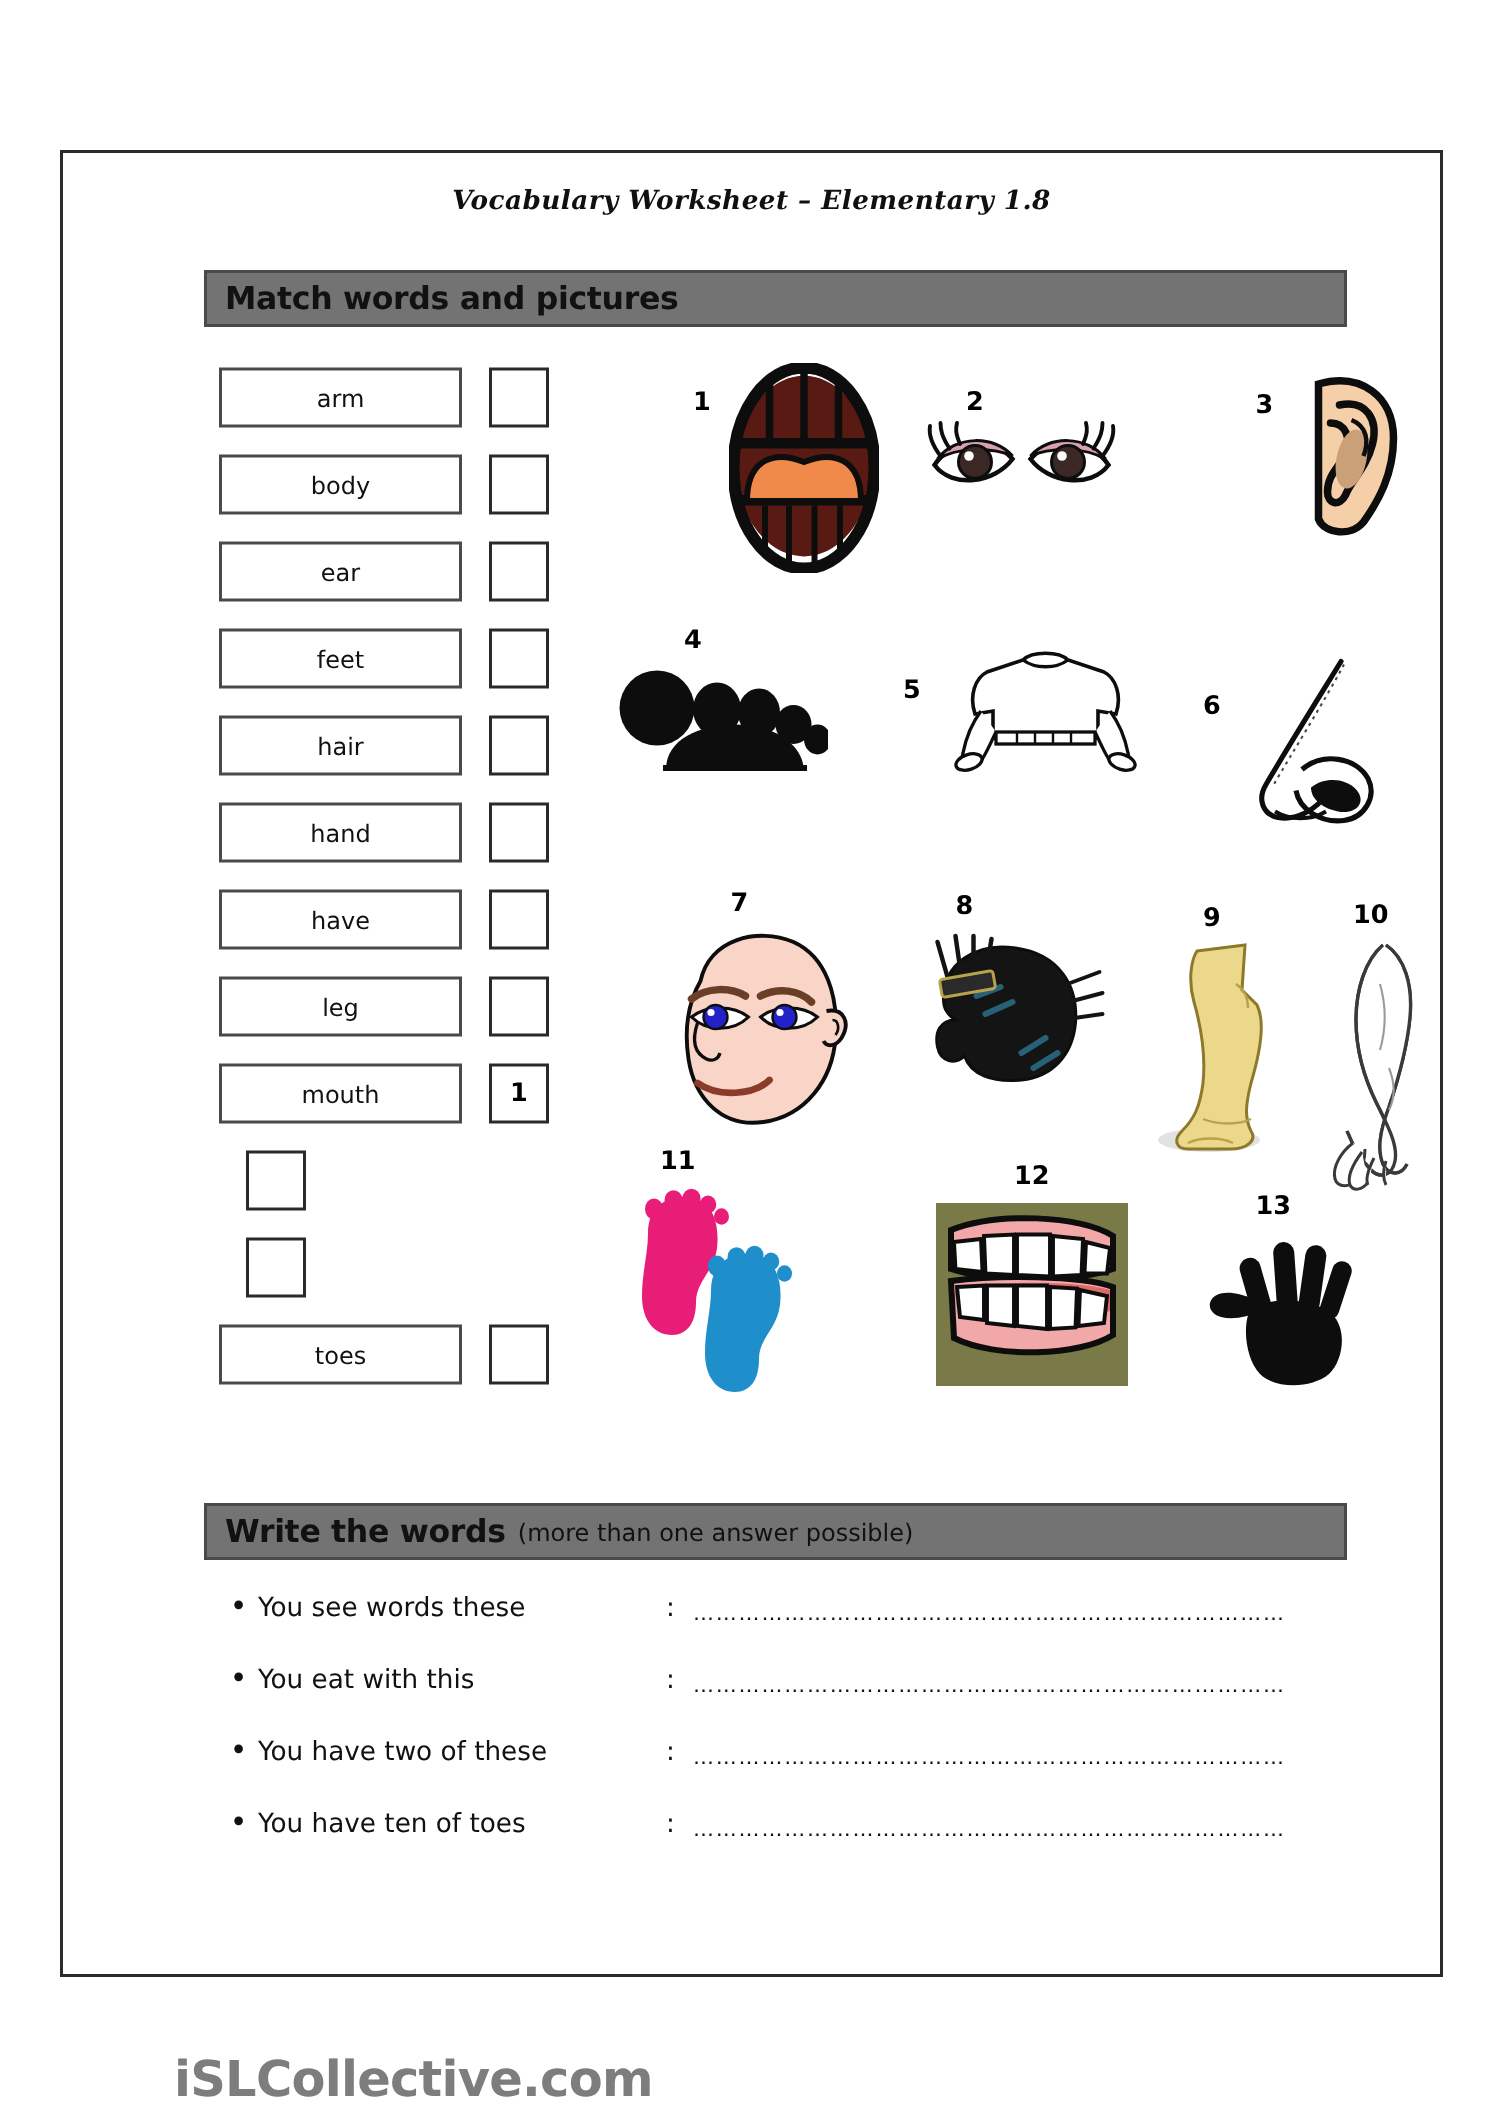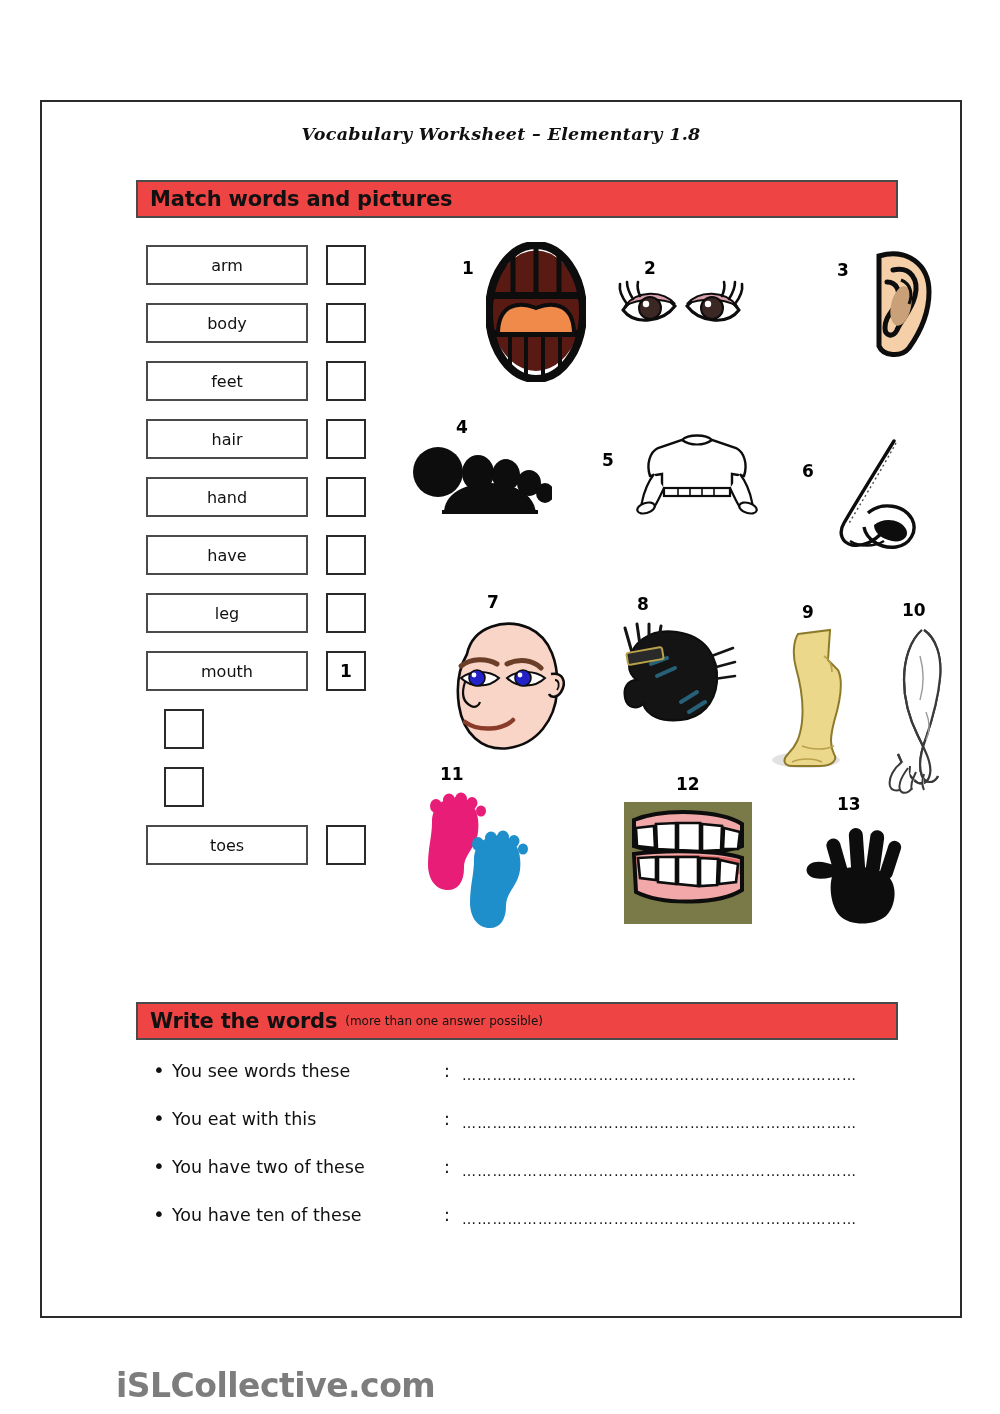--- a/index.html
+++ b/index.html
@@ -38,36 +38,36 @@
     font-weight: bold;
     font-size: 17.5px;
     letter-spacing: 0.3px;
     color: #101010;
   }
 
   
   .section-bar {
     position: absolute;
     border: 2px solid #4a4a4a;
-    background: #ef4444;
+    background: #737373;
     box-sizing: border-box;
     display: flex;
     align-items: center;
     padding-left: 12px;
   }
   .section-bar .big {
     font-family: "DejaVu Sans", sans-serif;
     font-weight: bold;
     font-size: 21px;
     color: #111;
     letter-spacing: -0.2px;
   }
   .section-bar .small {
     font-family: "DejaVu Sans", sans-serif;
-    font-size: 12px;
+    font-size: 16px;
     color: #111;
     margin-left: 8px;
   }
 
   #bar-match { left: 94px; top: 78px; width: 762px; height: 38px; }
   #bar-write { left: 94px; top: 900px; width: 762px; height: 38px; }
 
   
   #wordlist {
     position: absolute;
@@ -198,20 +198,24 @@
   </div>
 
   <div id="wordlist">
 
     <div class="word-row">
       <div class="word-box">arm</div>
       <div class="answer-box"></div>
     </div>
     <div class="word-row">
       <div class="word-box">body</div>
+      <div class="answer-box"></div>
+    </div>
+    <div class="word-row">
+      <div class="word-box">ear</div>
       <div class="answer-box"></div>
     </div>
     <div class="word-row">
       <div class="word-box">feet</div>
       <div class="answer-box"></div>
     </div>
     <div class="word-row">
       <div class="word-box">hair</div>
       <div class="answer-box"></div>
     </div>
@@ -538,21 +542,21 @@
 
     <div class="q-row">
       <div class="q-bullet">•</div>
       <div class="q-text">You have two of these</div>
       <div class="q-colon">:</div>
       <div class="q-dots">……………………………………………………………………</div>
     </div>
 
     <div class="q-row">
       <div class="q-bullet">•</div>
-      <div class="q-text">You have ten of these</div>
+      <div class="q-text">You have ten of toes</div>
       <div class="q-colon">:</div>
       <div class="q-dots">……………………………………………………………………</div>
     </div>
 
   </div>
 
   <div id="logo">iSLCollective.com</div>
 
 </div>
 

